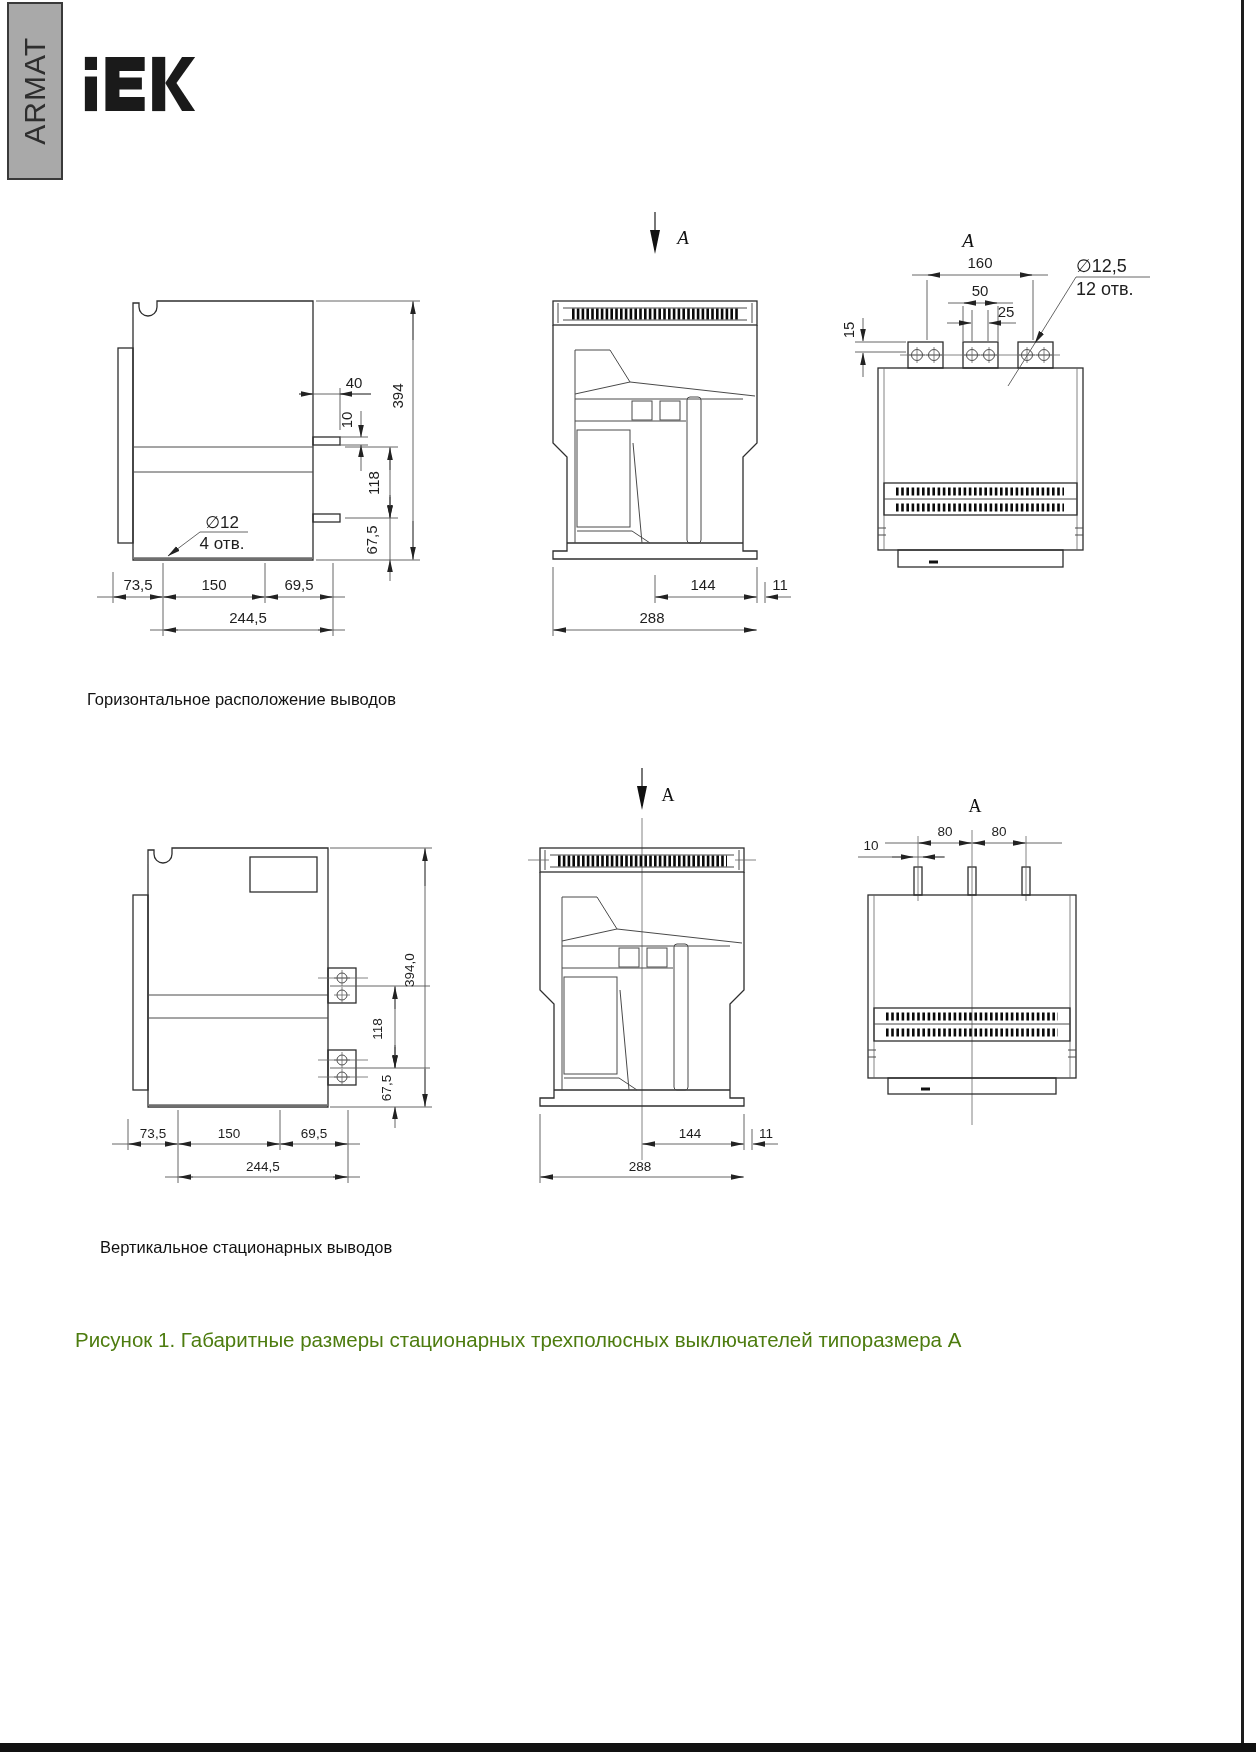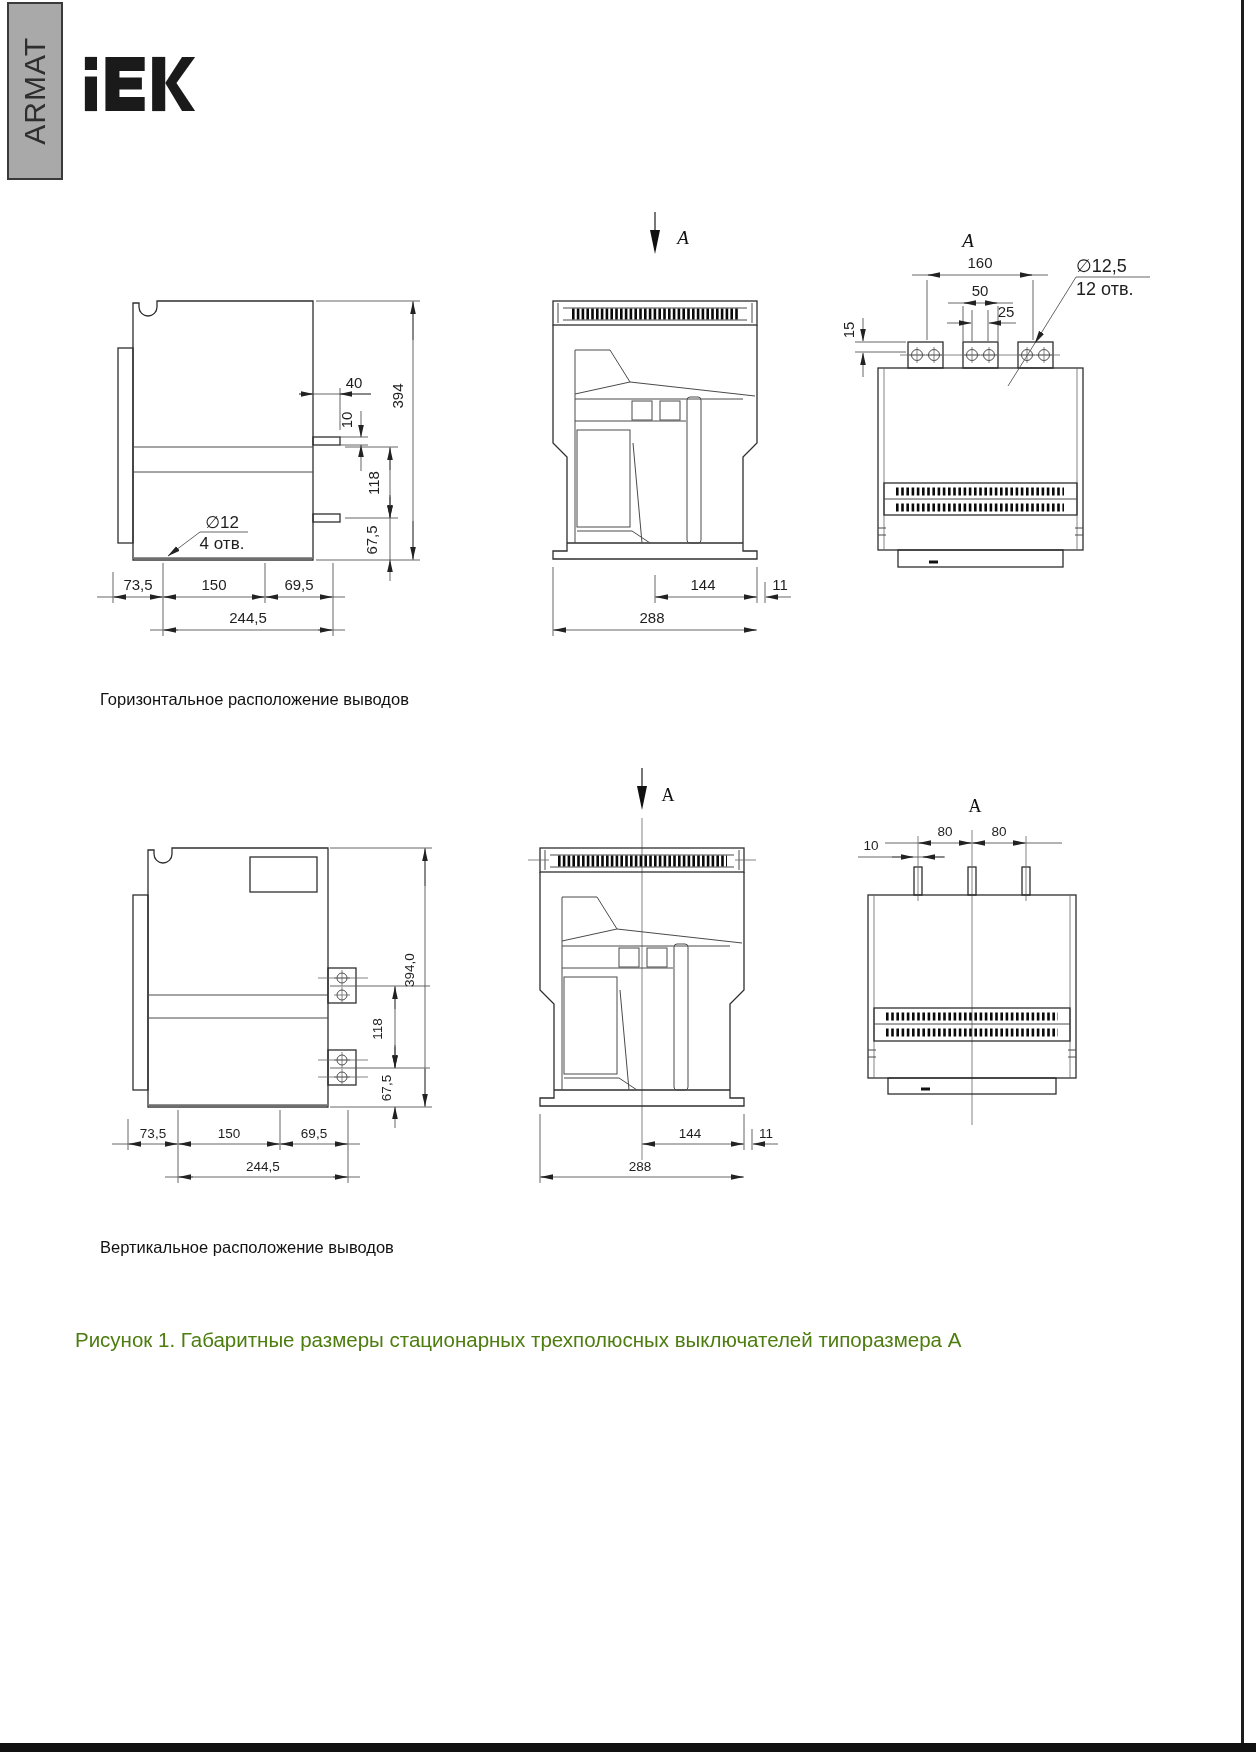--- a/index.html
+++ b/index.html
@@ -41,22 +41,22 @@
     <g fill="#1a1a1a">
       <rect x="2" y="0" width="13" height="14"></rect>
       <rect x="2" y="21" width="13" height="37"></rect>
       <path d="M24,0 h42 v15 h-27 v7 h24 v13 h-24 v8 h27 v15 h-42 z"></path>
       <rect x="74" y="0" width="14" height="58"></rect>
       <polygon points="88,28 106,0 120,0 100,28"></polygon>
       <polygon points="100,28 120,58 106,58 88,28"></polygon>
     </g>
   </svg>
 
-  <div class="sec-title" style="left:100px;top:690px">Горизонтальное расположение выводов</div>
-  <div class="sec-title" style="left:100px;top:1238px">Вертикальное расположение выводов</div>
+  <div class="sec-title" style="left:87px;top:690px">Горизонтальное расположение выводов</div>
+  <div class="sec-title" style="left:100px;top:1238px">Вертикальное стационарных выводов</div>
   <div id="caption">Рисунок 1. Габаритные размеры стационарных трехполюсных выключателей типоразмера А</div>
 
   <svg width="1256" height="1752" viewBox="0 0 1256 1752">
     <defs>
       <marker id="arr" viewBox="0 0 12 6" refX="11.5" refY="3" markerWidth="13" markerHeight="7" orient="auto-start-reverse" markerUnits="userSpaceOnUse">
         <path d="M12,3 L0,0.3 L0,5.7 Z" fill="#222"></path>
       </marker>
     </defs>
 
     <g>

